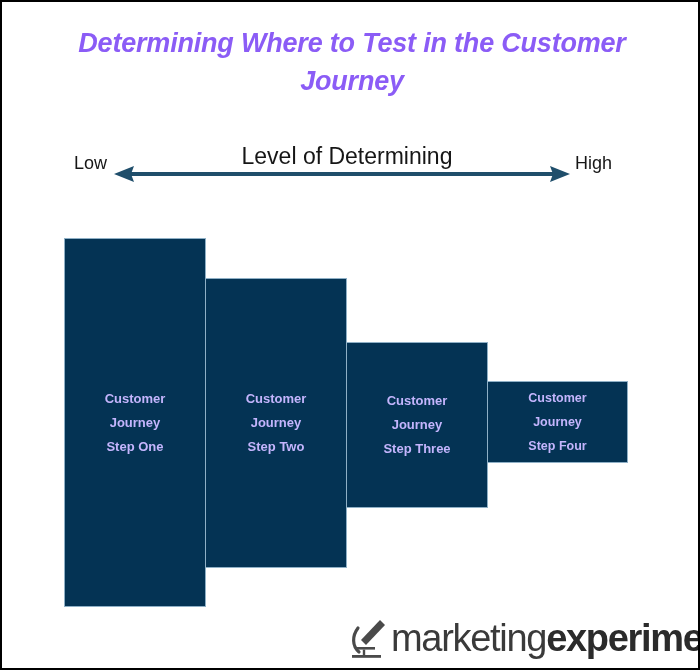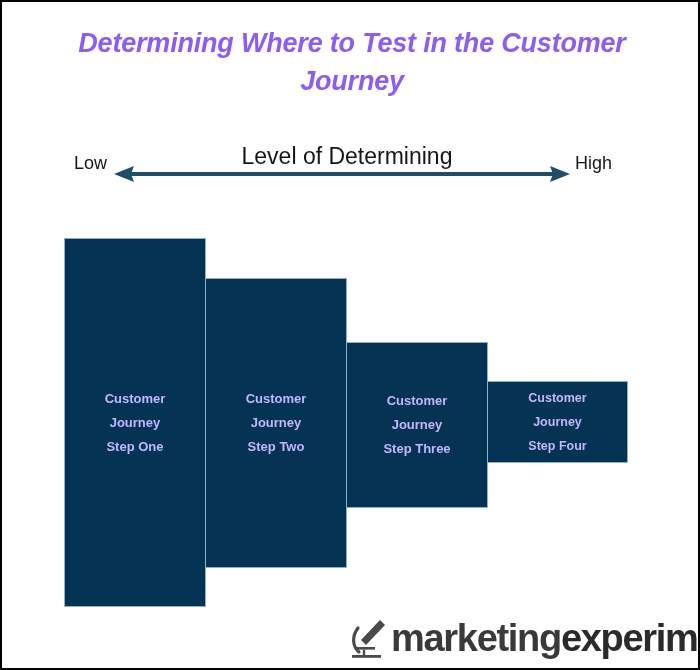--- a/index.html
+++ b/index.html
@@ -135,21 +135,21 @@
     margin-right: 1px;
   }
   #logo-icon svg { display: block; }
   #logo-text {
     font-size: 38px;
     line-height: 44px;
     color: #3a3a3a;
     letter-spacing: -1.3px;
     white-space: nowrap;
   }
-  #logo-text .thin { font-weight: bold; }
+  #logo-text .thin { font-weight: normal; }
   #logo-text .thick { font-weight: bold; color: #2b2b2b; }
 </style>
 </head>
 <body>
 
 <div id="canvas">
 
   <div id="title">Determining Where to Test in the Customer Journey</div>
 
   <div id="scale">

